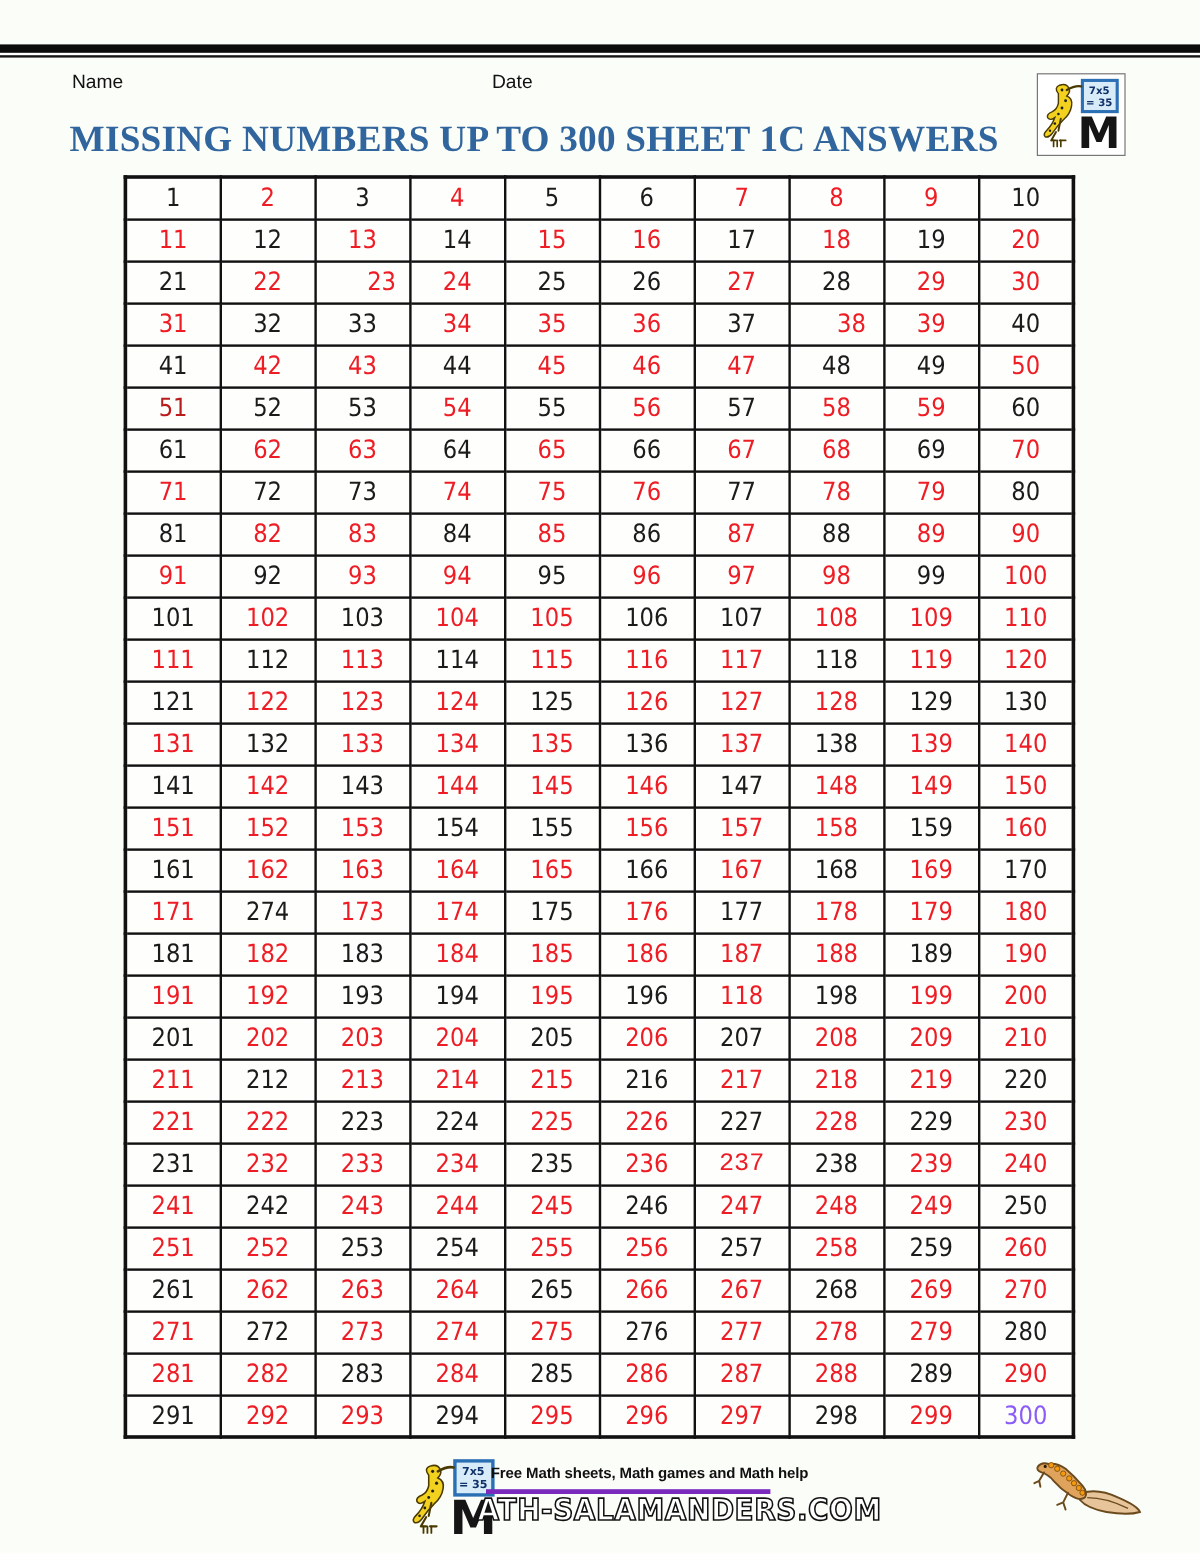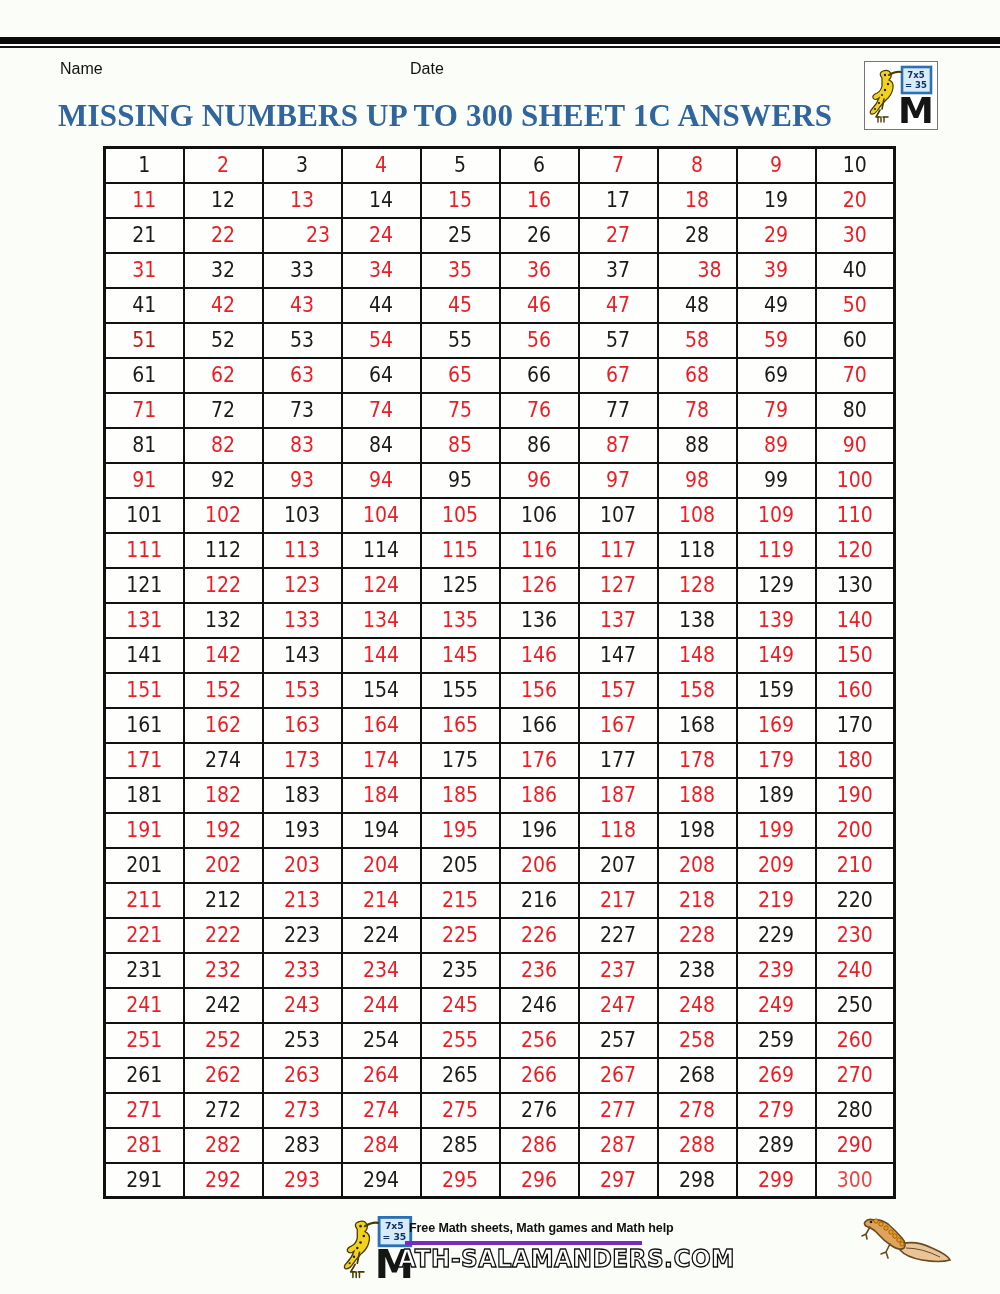--- a/index.html
+++ b/index.html
@@ -377,21 +377,21 @@
         <td>229</td>
         <td class="red" style="color: rgb(238, 28, 36);">230</td>
       </tr>
       <tr>
         <td>231</td>
         <td class="red" style="color: rgb(238, 28, 36);">232</td>
         <td class="red" style="color: rgb(238, 28, 36);">233</td>
         <td class="red" style="color: rgb(238, 28, 36);">234</td>
         <td>235</td>
         <td class="red" style="color: rgb(238, 28, 36);">236</td>
-        <td class="red" style="color: rgb(238, 28, 36);">237</td>
+        <td class="red" style="color: rgb(238, 28, 36); font-family: Liberation Mono, monospace;">237</td>
         <td>238</td>
         <td class="red" style="color: rgb(238, 28, 36);">239</td>
         <td class="red" style="color: rgb(238, 28, 36);">240</td>
       </tr>
       <tr>
         <td class="red" style="color: rgb(238, 28, 36);">241</td>
         <td>242</td>
         <td class="red" style="color: rgb(238, 28, 36);">243</td>
         <td class="red" style="color: rgb(238, 28, 36);">244</td>
         <td class="red" style="color: rgb(238, 28, 36);">245</td>
@@ -452,21 +452,21 @@
       <tr>
         <td>291</td>
         <td class="red" style="color: rgb(238, 28, 36);">292</td>
         <td class="red" style="color: rgb(238, 28, 36);">293</td>
         <td>294</td>
         <td class="red" style="color: rgb(238, 28, 36);">295</td>
         <td class="red" style="color: rgb(238, 28, 36);">296</td>
         <td class="red" style="color: rgb(238, 28, 36);">297</td>
         <td>298</td>
         <td class="red" style="color: rgb(238, 28, 36);">299</td>
-        <td class="red" style="color: #ef4444; margin-left: 12px;">300</td>
+        <td class="red" style="color: #8b5cf6; margin-left: 12px;">300</td>
       </tr>
     </tbody>
 </table>
 
 <div class="footer-cluster">
   <svg class="footer-logo-svg" width="72" height="67" viewBox="0 0 66 61">
     <use href="#sala-logo"></use>
   </svg>
   <div class="footer-tagline">Free Math sheets, Math games and Math help</div>
   <div class="footer-rule" style="background: rgb(122, 42, 189);"></div>

